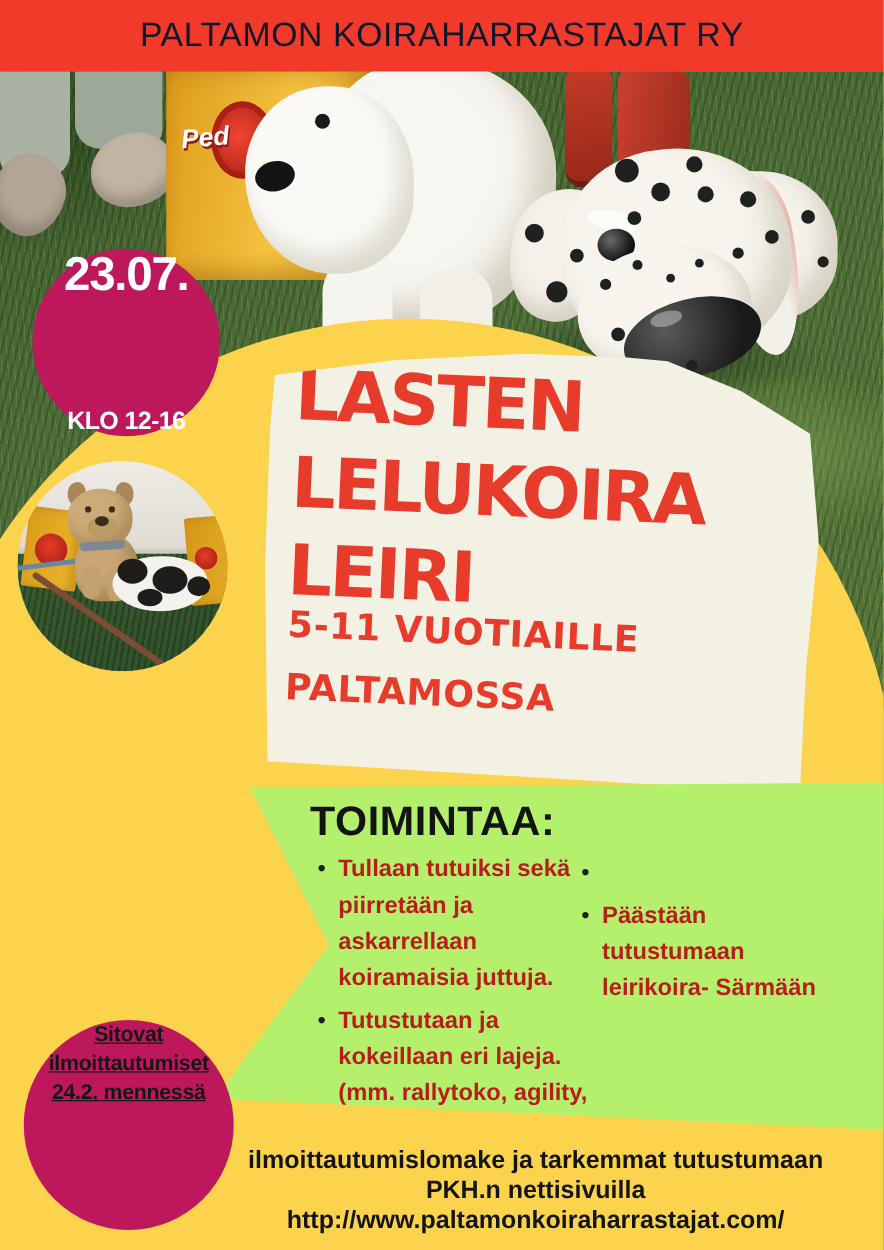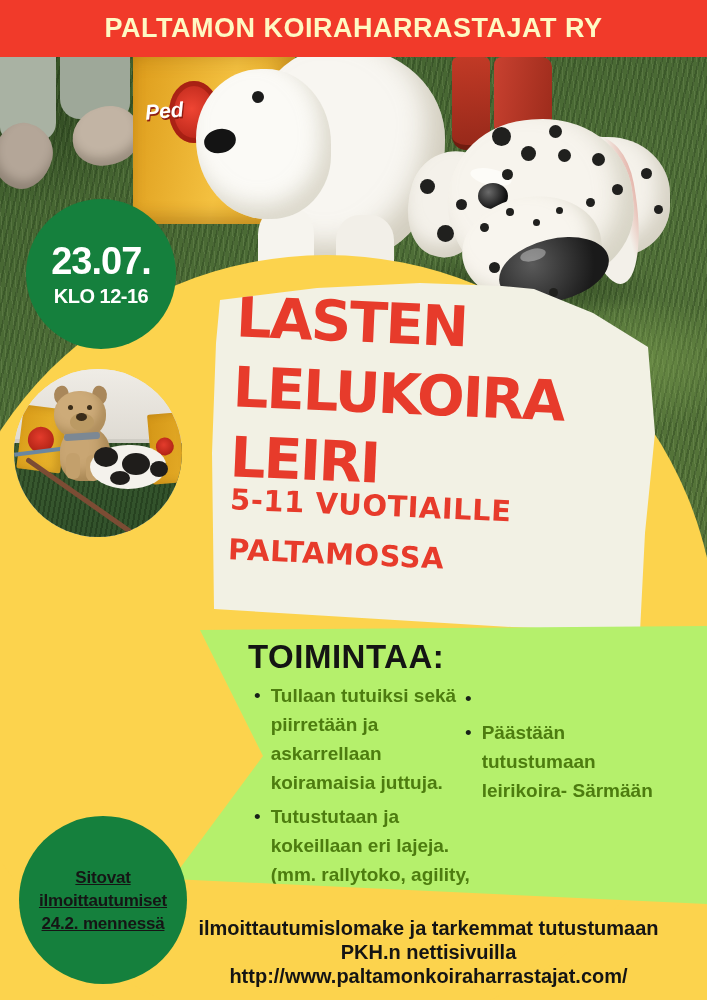--- a/index.html
+++ b/index.html
@@ -2,21 +2,21 @@
 <html><head>
 <meta charset="utf-8">
 <style>
   html,body{margin:0;padding:0;background:#888;}
   .poster{position:relative;width:707px;height:1000px;overflow:hidden;
     background:#fcd34d;font-family:"Liberation Sans",sans-serif;margin:0 auto;}
 
   
   .banner{position:absolute;left:0;top:0;width:707px;height:57px;background:#f13a2a;
     display:flex;align-items:center;justify-content:center;z-index:7;}
-  .banner span{font-size:27px;font-weight:700;letter-spacing:.5px;color:#fef9c3;}
+  .banner span{font-size:27px;font-weight:400;letter-spacing:.5px;color:#0f172a;}
 
   
   .photo{position:absolute;left:0;top:57px;width:707px;height:510px;overflow:hidden;z-index:1;
     background:
       radial-gradient(200px 95px at 88% 60%, rgba(135,170,85,.5), transparent 70%),
       radial-gradient(250px 130px at 56% 88%, rgba(120,155,75,.38), transparent 70%),
       radial-gradient(220px 140px at 2% 10%, rgba(10,22,6,.35), transparent 70%),
       repeating-linear-gradient(104deg, rgba(12,30,8,.22) 0 2px, transparent 2px 6px),
       repeating-linear-gradient(86deg, rgba(225,240,190,.10) 0 1px, transparent 1px 5px),
       linear-gradient(160deg,#3f5e2d,#4e6e37 45%,#567539);}
@@ -90,22 +90,22 @@
       443px 150px,433px 250px,428px 349px,300px 344px,150px 335px,2px 326px,0px 170px,4px 60px);}
   .paper-inner{position:absolute;left:0;top:0;width:100%;height:100%;transform:rotate(2.5deg);transform-origin:40px 40px;}
   .headline{position:absolute;left:24px;top:0;color:#e73b2b;font-weight:800;
     font-family:"DejaVu Sans","Liberation Sans",sans-serif;
     font-size:56px;line-height:70px;letter-spacing:-2px;}
   .subline{position:absolute;left:26px;color:#e73b2b;font-weight:800;font-size:29px;letter-spacing:.5px;
     font-family:"DejaVu Sans","Liberation Sans",sans-serif;}
   .sub1{top:200px;} .sub2{top:250px;}
 
   
-  .badge{position:absolute;border-radius:50%;background:#15803d;z-index:6;
-    display:flex;flex-direction:column;align-items:center;justify-content:center;text-align:center;}
+  .badge{position:absolute;border-radius:50%;background:#be185d;z-index:6;
+    display:flex;flex-direction:column;align-items:center;justify-content:space-between;text-align:center;}
   .date-badge{left:26px;top:199px;width:150px;height:150px;color:#fff;}
   .date-big{font-size:38px;font-weight:800;letter-spacing:-1px;line-height:42px;}
   .date-time{font-size:20px;font-weight:800;letter-spacing:-.5px;margin-top:3px;}
   .price-badge{left:23px;top:607px;width:155px;height:155px;color:#151515;font-weight:800;}
   .price-l1{font-size:19px;line-height:24px;}
   .price-l2{font-size:27px;line-height:30px;}
   .price-l3,.price-l4{font-size:19px;line-height:23px;}
   .reg-badge{left:19px;top:816px;width:168px;height:168px;color:#151515;}
   .reg-text{font-size:17px;line-height:23px;font-weight:800;text-decoration:underline;
     white-space:pre-line;letter-spacing:-.2px;}
@@ -151,21 +151,21 @@
 
   
   .green-box{position:absolute;left:170px;top:626px;width:537px;height:278px;background:#b5f06c;z-index:4;
     clip-path:polygon(30px 4px,537px 0px,537px 278px,2px 253px,93px 130px);}
   .activities-heading{position:absolute;left:78px;top:12px;font-size:33px;font-weight:800;
     letter-spacing:.5px;color:#141414;}
   .bullet-col{position:absolute;top:55px;width:235px;}
   .col-left{left:84px;} .col-right{left:295px;top:58px;}
   .bullet{display:flex;margin-bottom:5px;}
   .bullet .dot{font-size:19px;line-height:29px;margin-right:10px;color:#182018;}
-  .bullet .txt{font-size:19px;line-height:29px;font-weight:600;color:#4d7c0f;white-space:pre-line;}
+  .bullet .txt{font-size:19px;line-height:29px;font-weight:600;color:#b91c1c;white-space:pre-line;}
 
   
   .footer{position:absolute;left:150px;top:916px;width:557px;z-index:6;text-align:center;
     font-size:20px;line-height:24px;font-weight:800;color:#141414;white-space:pre-line;}
 </style>
 </head>
 <body>
 
 <div class="poster">
 

